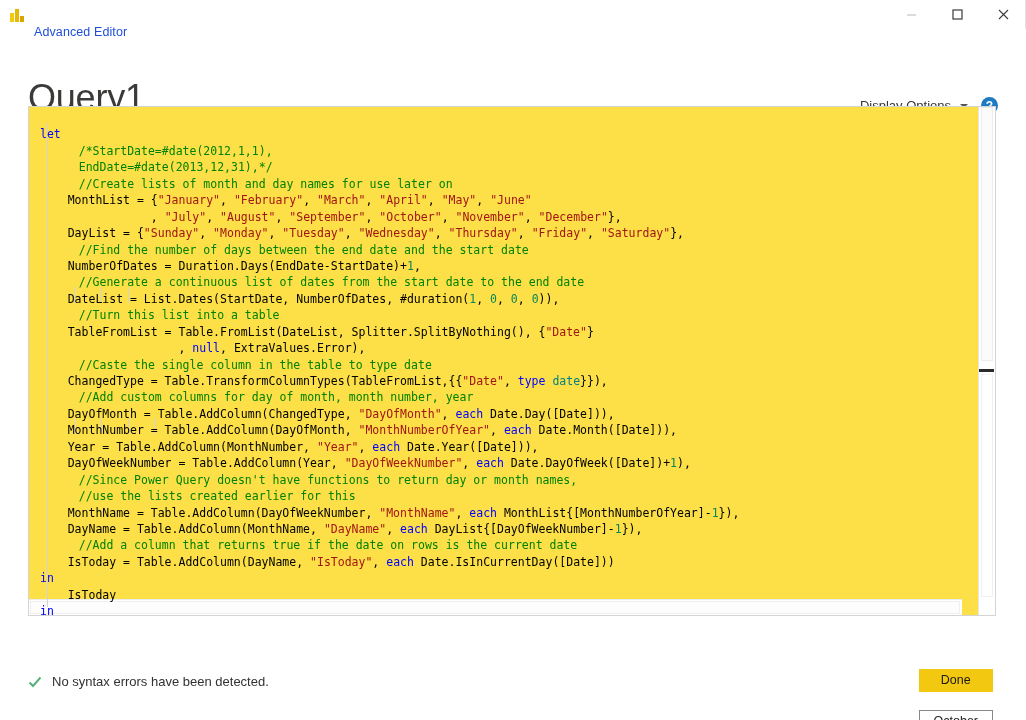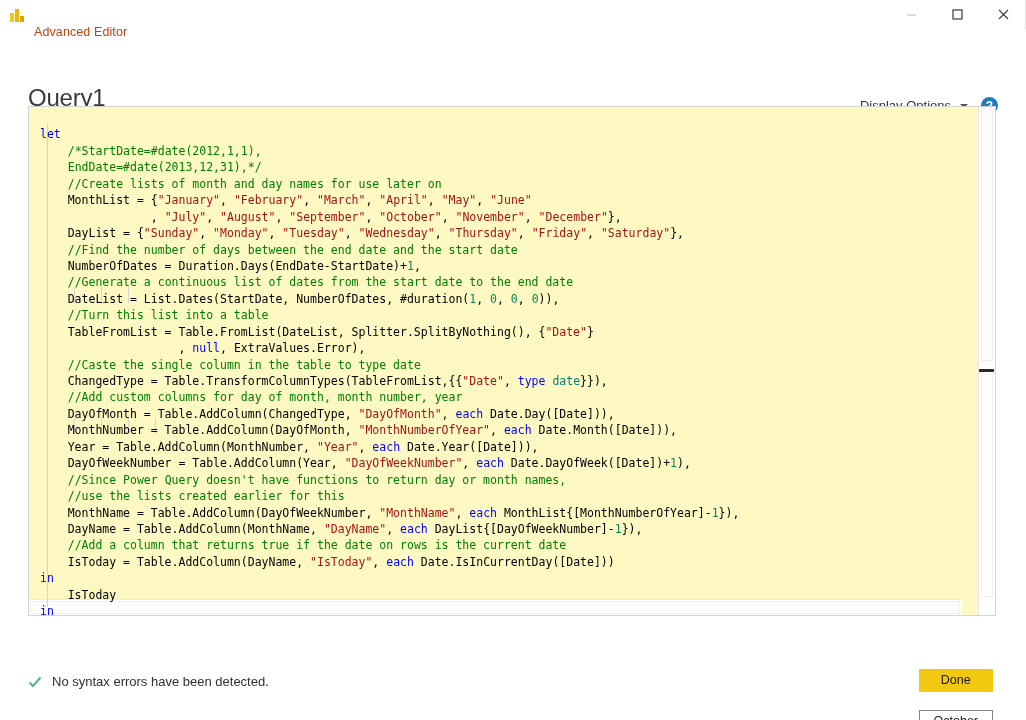--- a/index.html
+++ b/index.html
@@ -37,21 +37,21 @@
     position: absolute;
     bottom: 1px;
     border-radius: 0;
   }
   .app-icon .b1 { left: 1px;  width: 4px; height: 9px;  background: #f2c811; }
   .app-icon .b2 { left: 6px;  width: 4px; height: 13px; background: #e8b700; }
   .app-icon .b3 { left: 11px; width: 4px; height: 6px;  background: #d9a400; }
 
   .titlebar-title {
     font-size: 12.5px;
-    color: #c2410c;
+    color: #1d4ed8;
     letter-spacing: 0.1px;
     line-height: 29px;
     margin-top: 36px;
   }
   .win-buttons {
     margin-left: auto;
     display: flex;
     height: 29px;
   }
   .win-btn {
@@ -75,21 +75,21 @@
 
   
   .header {
     height: 62px;
     position: relative;
   }
   .query-title {
     position: absolute;
     left: 28px;
     top: 48px;
-    font-size: 24px;
+    font-size: 36px;
     font-weight: 300;
     color: #3b3a39;
     line-height: 42px;
     letter-spacing: -0.2px;
   }
   .header-right {
     position: absolute;
     right: 28px;
     top: 68px;
     display: flex;
@@ -126,21 +126,21 @@
   }
 
   
   .editor-wrap {
     position: absolute;
     left: 28px;
     top: 106px;
     width: 968px;
     height: 510px;
     border: 1px solid #d4d4d4;
-    background: #fef9c3;
+    background: #fde047;
     box-sizing: border-box;
     display: flex;
     overflow: hidden;
   }
   .code-area {
     flex: 1 1 auto;
     position: relative;
     overflow: hidden;
     padding-top: 3px;
   }
@@ -150,21 +150,21 @@
     line-height: 16.45px;
     white-space: pre;
     color: #000000;
     position: relative;
     z-index: 2;
     padding-left: 11px;
   }
   .code .ln { display: block; height: 16.45px; }
   .tok-kw      { color: #0000ff; }
   .tok-str     { color: #a31515; }
-  .tok-cmt     { color: #008000; }
+  .tok-cmt     { color: #008000; margin-left: 11px; }
   .tok-num     { color: #098658; }
   .tok-each    { color: #0000ff; }
   .tok-type    { color: #008080; text-align: center; }
 
   
   .guides {
     position: absolute;
     left: 0; top: 0; right: 0; bottom: 0;
     z-index: 1;
     pointer-events: none;

